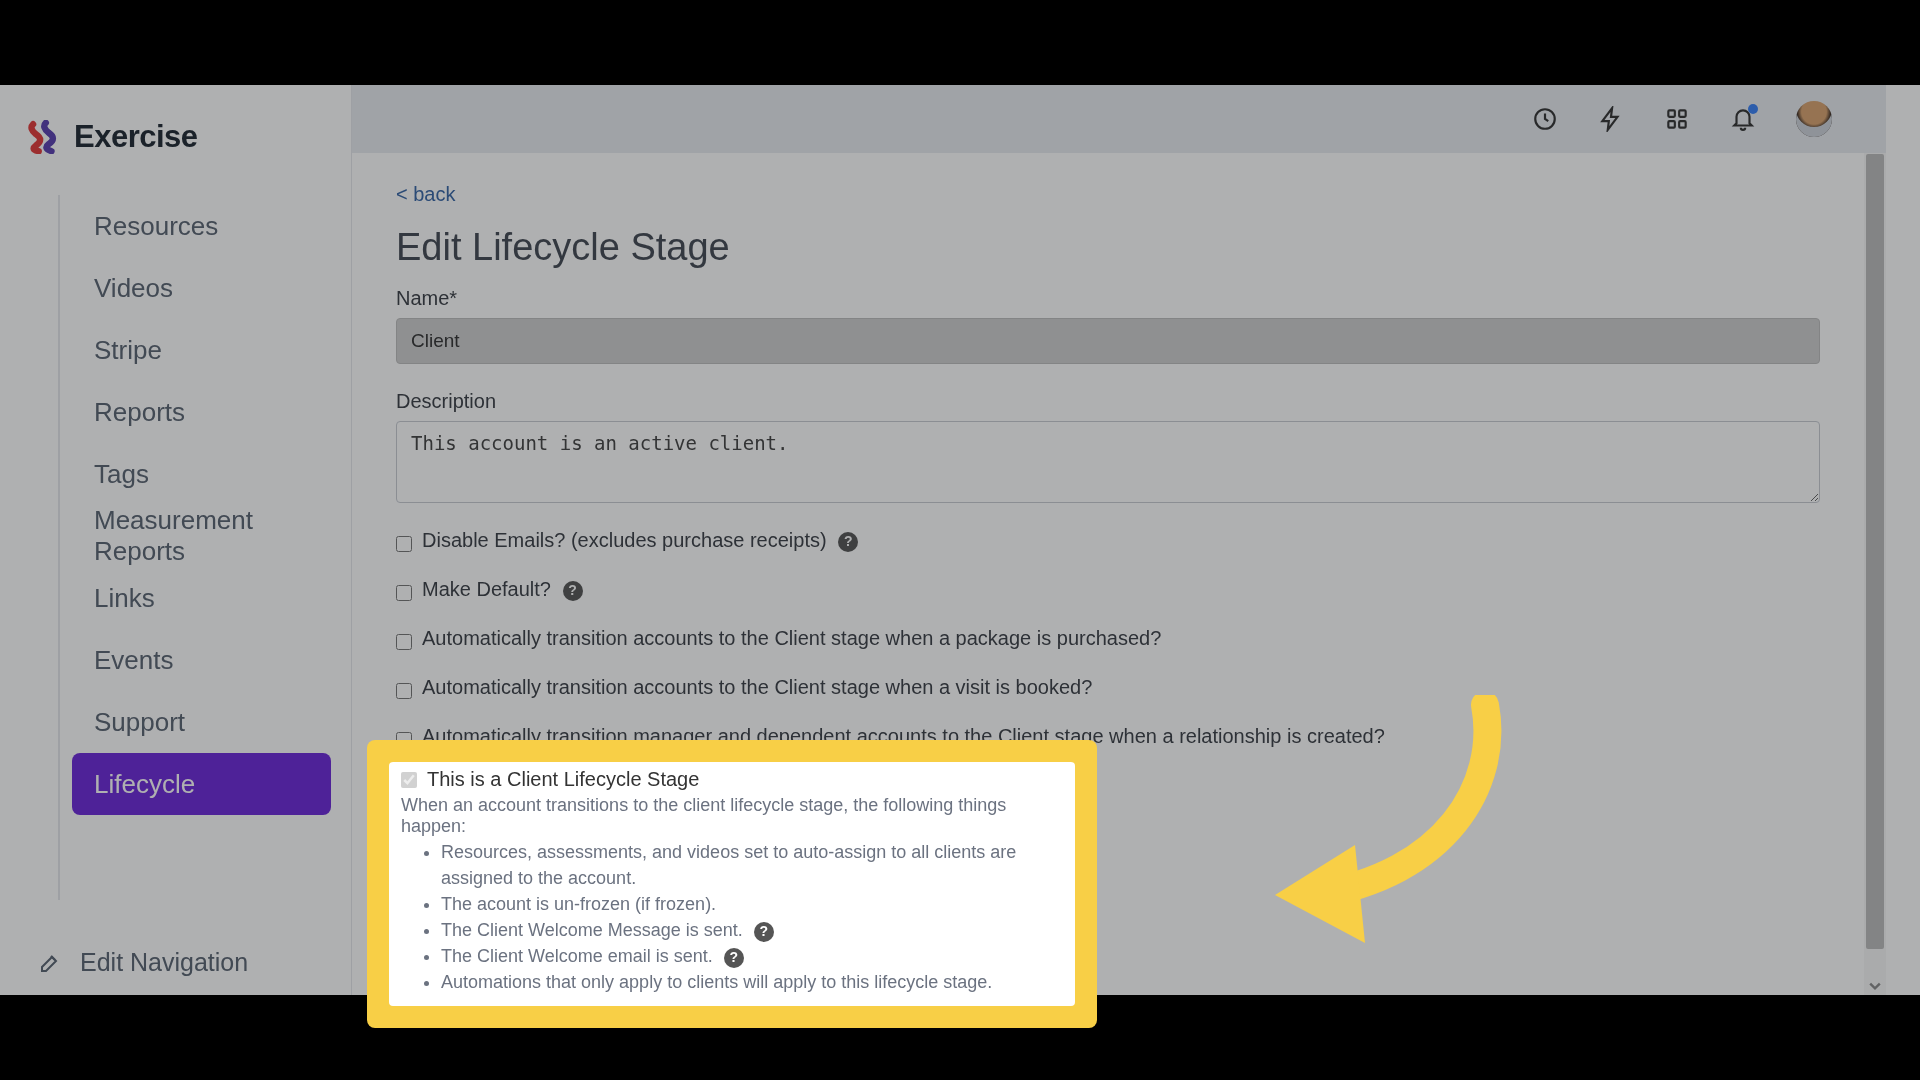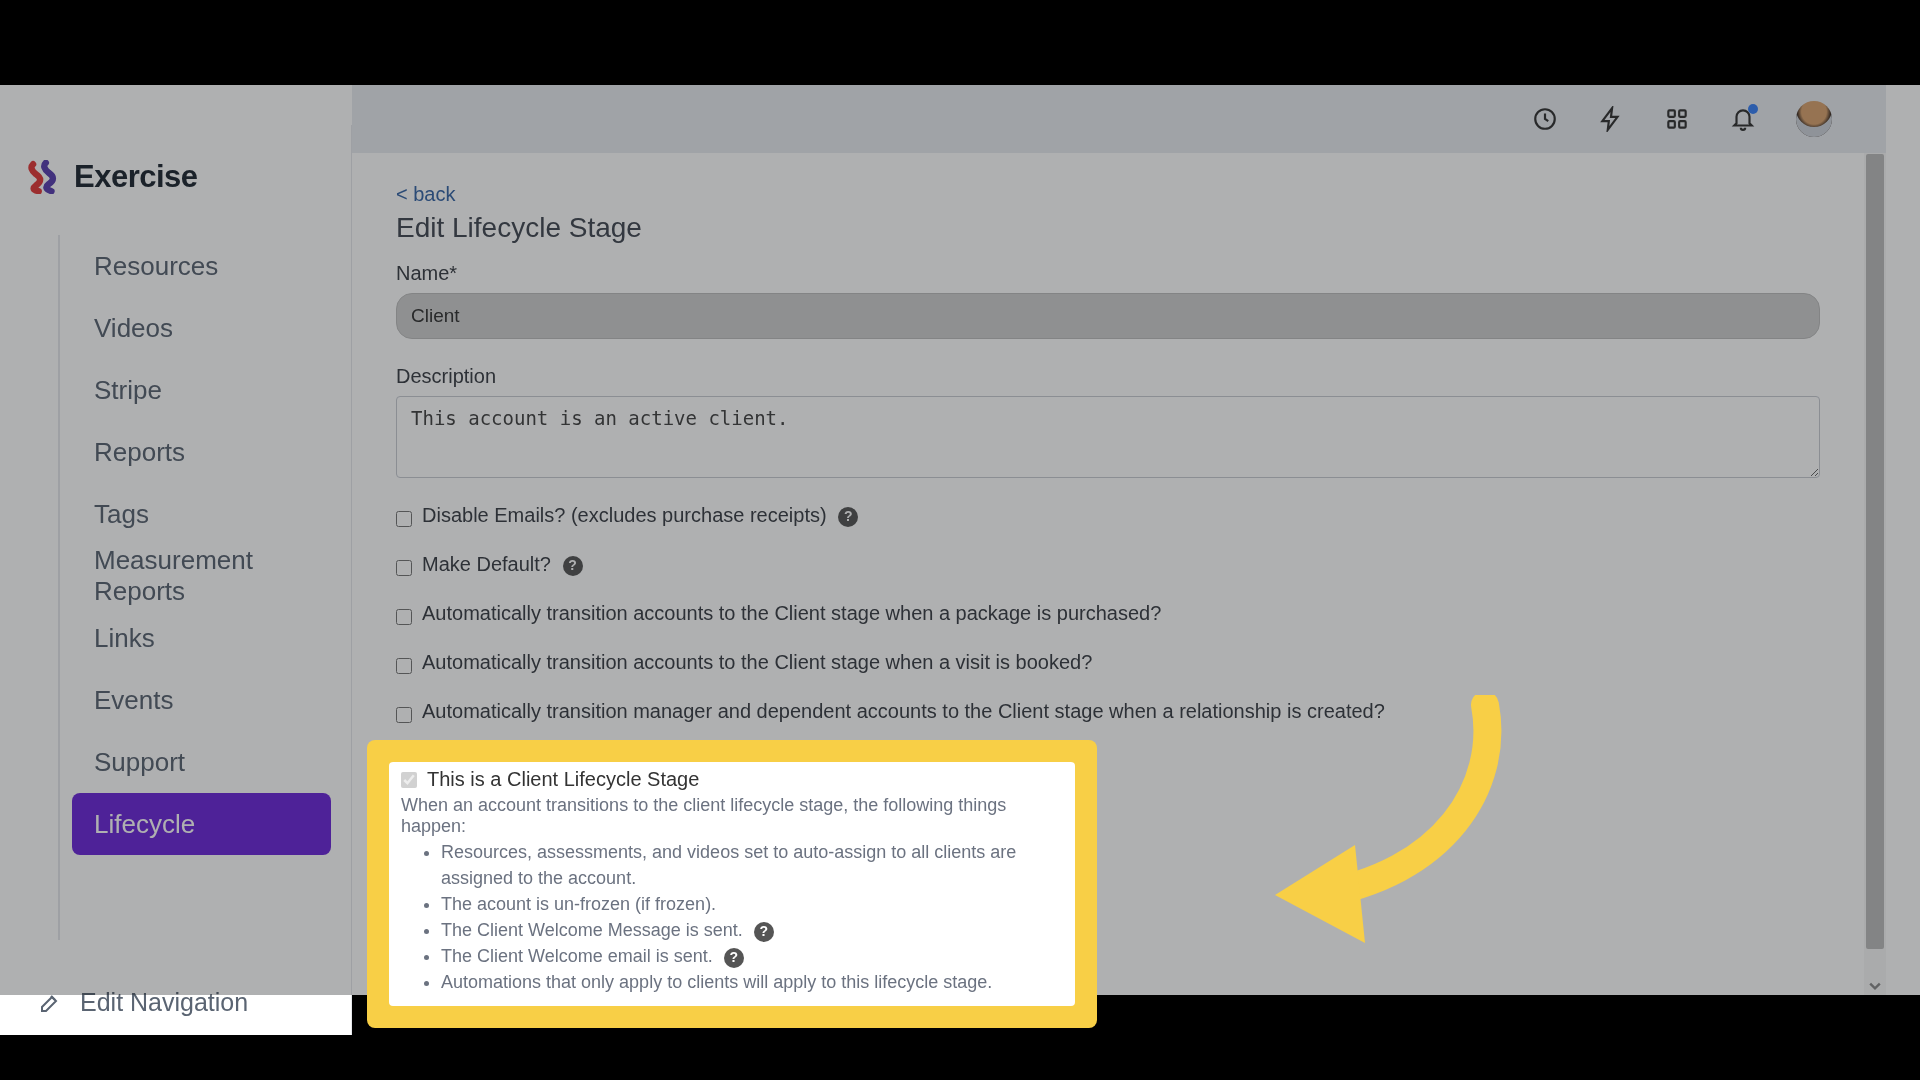--- a/index.html
+++ b/index.html
@@ -5,21 +5,21 @@
   * { box-sizing: border-box; margin: 0; padding: 0; }
   html, body { width: 1920px; height: 1080px; font-family: -apple-system, BlinkMacSystemFont, "Segoe UI", Helvetica, Arial, sans-serif; overflow: hidden; }
 
   .letterbox-top, .letterbox-bottom { background:#000; position:absolute; left:0; width:1920px; height:85px; z-index:5; }
   .letterbox-top { top:0; }
   .letterbox-bottom { bottom:0; }
 
   .stage { position:absolute; top:85px; left:0; width:1920px; height:910px; background:#fff; }
 
   
-  .sidebar { position:absolute; top:0; left:0; width:352px; height:910px; background:#fff; border-right:1px solid #e5e7eb;margin-top:40px; }
+  .sidebar { position:absolute; top:0; left:0; width:352px; height:910px; background:#fff; border-right:1px solid #e5e7eb; }
   .brand { display:flex; align-items:center; gap:14px; padding:34px 0 0 26px; }
   .brand-logo { width:34px; height:34px; }
   .brand-name { font-size:31px; font-weight:700; color:#1f2833; letter-spacing:-0.5px; }
   .nav { position:absolute; top:110px; left:58px; width:275px; }
   .nav-rail { position:absolute; top:110px; left:58px; width:2px; height:705px; background:#e5e7eb; }
   .nav-item { display:flex; align-items:center; height:62px; padding:0 22px; color:#5a6472; font-size:26px; border-radius:8px; margin-left:14px; margin-right:2px; cursor:pointer; }
   .nav-item.active { background:#6d28d9; color:#fff; font-weight:500; }
   .edit-nav { position:absolute; bottom:18px; left:38px; display:flex; align-items:center; gap:18px; color:#5a6472; font-size:25px; cursor:pointer; }
   .edit-nav svg { width:24px; height:24px; }
 
@@ -32,24 +32,24 @@
   
   .main { position:absolute; top:68px; left:352px; width:1534px; height:842px; background:#fff; overflow:hidden; }
   .scrollbar-track { position:absolute; top:0; right:0; width:22px; height:842px; background:#f7f7f7; }
   .scrollbar-thumb { position:absolute; top:1px; right:2px; width:18px; height:795px; background:#bdbdbd; border-radius:2px; }
   .scrollbar-arrow { position:absolute; right:5px; width:12px; height:12px; color:#8a8a8a; }
   .scrollbar-arrow.up { top:-1px; }
   .scrollbar-arrow.down { bottom:3px; }
 
   .content { position:absolute; top:0; left:0; width:1512px; padding:30px 44px 28px 44px; color:#3b3f46; }
   .back-link { color:#3866a6; font-size:20px; text-decoration:none; cursor:pointer; }
-  .page-title { font-size:28px; color:#444a54; margin-top:6px; font-weight:500; }
+  .page-title { font-size:38px; color:#444a54; margin-top:20px; font-weight:500; }
 
   .field-label { font-size:20px; color:#3b3f46; margin-top:18px; }
-  .text-input { width:100%; margin-top:8px; background:#cfcfcf; border:1px solid #bdbdbd; border-radius:16px; padding:11px 14px; font-size:19px; color:#333; }
+  .text-input { width:100%; margin-top:8px; background:#cfcfcf; border:1px solid #bdbdbd; border-radius:4px; padding:11px 14px; font-size:19px; color:#333; }
   .textarea { width:100%; margin-top:8px; background:#fff; border:1px solid #c8cbd2; border-radius:4px; padding:10px 14px; font-size:19px; color:#444; height:82px; resize:both; }
 
   .chk-row { display:flex; align-items:center; gap:10px; margin-top:18px; font-size:20px; color:#3b3f46; line-height:1.55; }
   .chk-row input { width:16px; height:16px; margin-top:7px; flex:none; }
   .help { display:inline-flex; width:20px; height:20px; border-radius:50%; background:#555; color:#fff; align-items:center; justify-content:center; font-size:14px; font-weight:700; margin-left:6px; vertical-align:middle; }
 
   
   .hl-wrap { margin-top:16px; background:#f8cf46; padding:22px; border-radius:8px; width:730px; margin-left:-14px; }
   .hl-inner { background:#fff; border-radius:4px; padding:6px 12px 10px 12px; }
   .hl-head { display:flex; align-items:center; gap:10px; font-size:20px; color:#333; font-weight:500; }

